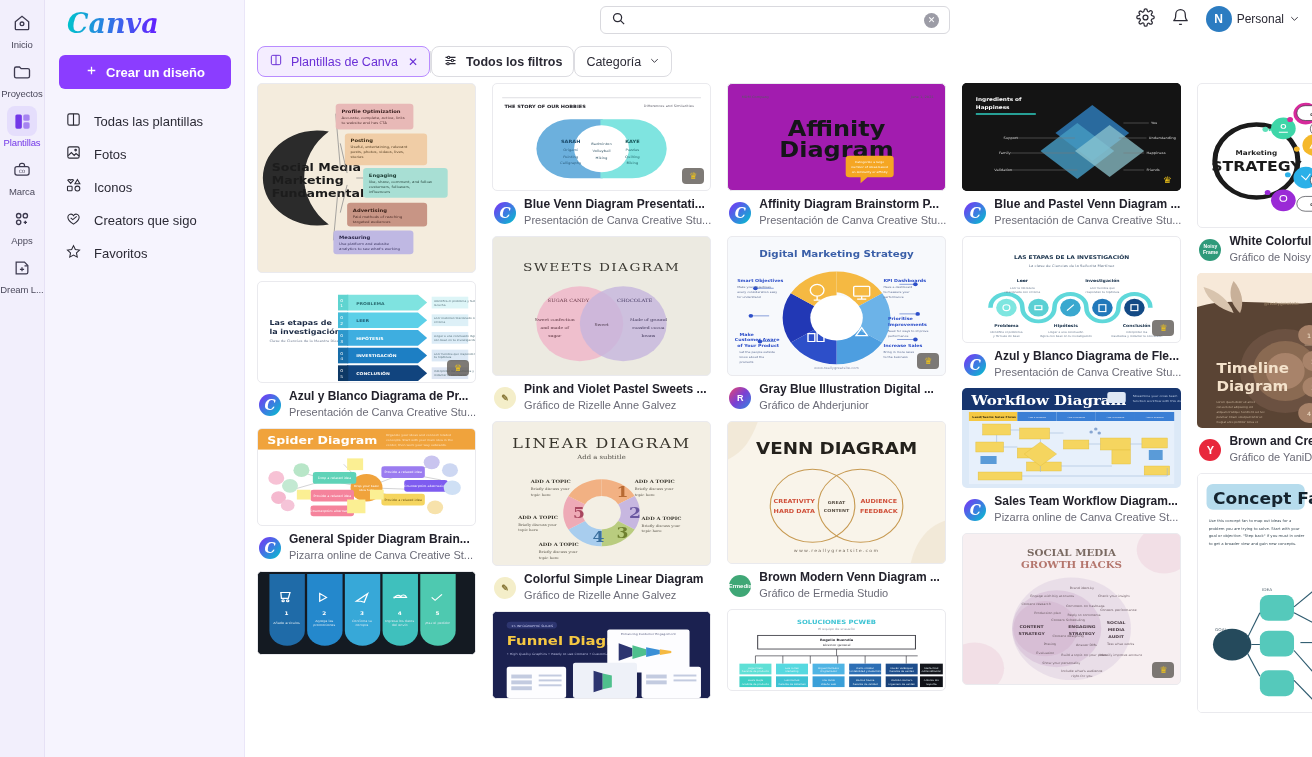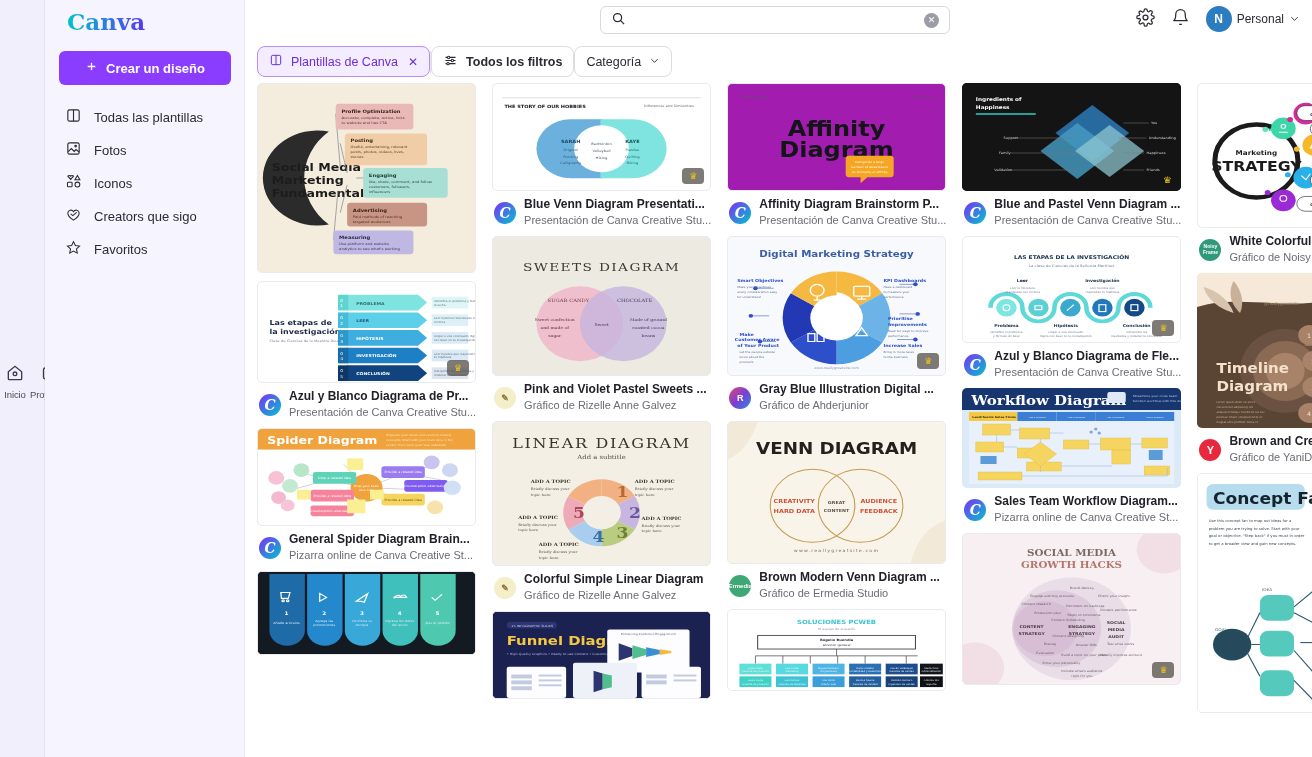--- a/index.html
+++ b/index.html
@@ -6,21 +6,21 @@
   html, body {
     width: 1312px; height: 757px;
     font-family: "Liberation Sans", sans-serif;
     background: #fff; overflow: hidden;
   }
   .app { display: flex; width: 1312px; height: 757px; position: relative; }
 
   
   .rail {
     width: 45px; background: #f2effc; height: 757px;
-    display: flex; flex-direction: row; align-items: center;
+    display: flex; flex-direction: column; align-items: center;
     padding-top: 8px; flex-shrink: 0;
     border-right: 1px solid #e6e1f5;
   }
   .rail-item {
     width: 45px; display: flex; flex-direction: column;
     align-items: center; margin-bottom: 7px; cursor: pointer;
   }
   .rail-ico {
     width: 30px; height: 30px; display: flex; align-items: center;
     justify-content: center; border-radius: 8px; color: #3d3a4f;
@@ -32,22 +32,22 @@
     text-overflow: ellipsis; text-align: center; letter-spacing: -.1px;
   }
   .rail-item.active .rail-label { color: #7338e8; }
 
   
   .nav {
     width: 200px; background: #f6f4fe; height: 757px;
     flex-shrink: 0; padding: 0 14px; border-right: 1px solid #eae6f8;
   }
   .logo {
-    font-family: "DejaVu Serif", serif; font-weight: 700;
-    font-size: 23px; margin: 8px 0 16px 8px;
+    font-family: "DejaVu Serif", serif; font-style: italic; font-weight: 700;
+    font-size: 27px; margin: 8px 0 16px 8px;
     background: linear-gradient(90deg,#00c4cc 0%,#6420ff 55%,#7d2ae8 100%);
     -webkit-background-clip: text; background-clip: text; color: transparent;
   }
   .create-btn {
     margin-top: 14px; width: 172px; height: 34px; border-radius: 6px;
     background: #8b3dff; color: #fff; border: 0; font-size: 13px;
     font-weight: 600; display: flex; align-items: center;
     justify-content: center; gap: 8px; cursor: pointer;
     font-family: "Liberation Sans", sans-serif;
   }

